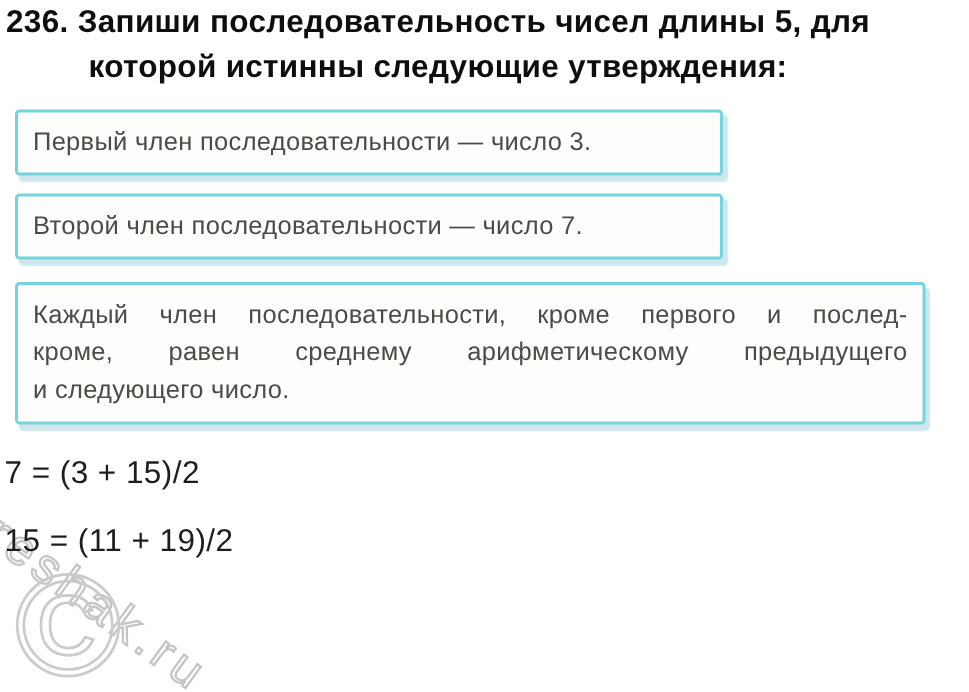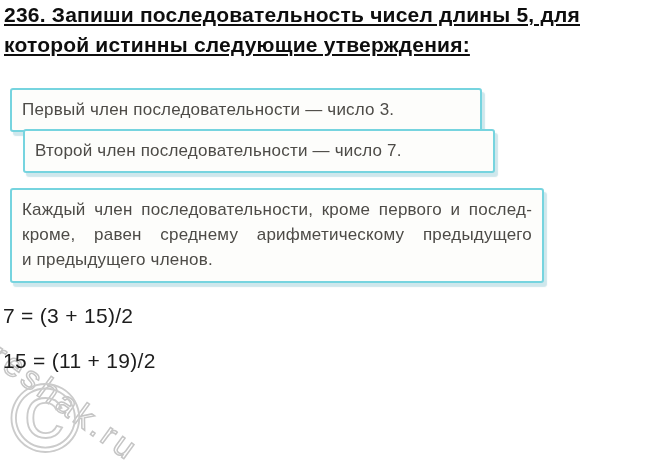--- a/index.html
+++ b/index.html
@@ -20,28 +20,27 @@
   .heading {
     position: absolute;
     left: 4px;
     top: 0px;
     width: 576px;
     font-size: 21px;
     font-weight: bold;
     color: #0e0e0e;
     line-height: 30px;
     letter-spacing: 0.2px;
-    text-decoration: underline;
   }
   .heading .h-line-1 {
     text-align: justify;
     text-align-last: justify;
   }
   .heading .h-line-2 {
-    text-align: left;
+    text-align: center;
   }
 
   
   .stmt-box {
     position: absolute;
     left: 10px;
     box-sizing: border-box;
     background: #fdfdfb;
     border: 2px solid #76d4df;
     border-radius: 3px;
@@ -50,25 +49,25 @@
     font-size: 17px;
     letter-spacing: 0.2px;
   }
   .stmt-box.one-line {
     width: 472px;
     height: 44px;
     display: flex;
     align-items: center;
     padding: 0 10px;
   }
-  .box-1 { top: 88px; }
-  .box-2 { top: 129px; margin-left: 13px; }
+  .box-1 { top: 73px; }
+  .box-2 { top: 129px; }
   .box-3 {
     top: 188px;
-    width: 534px;
+    width: 607px;
     height: 95px;
     padding: 7px 10px;
     line-height: 25px;
   }
   .box-3 .stmt-line { white-space: nowrap; }
   .box-3 .stmt-line.justified {
     white-space: normal;
     text-align: justify;
     text-align-last: justify;
   }
@@ -124,21 +123,21 @@
     <span>Первый член последовательности — число 3.</span>
   </div>
 
   <div class="stmt-box one-line box-2">
     <span>Второй член последовательности — число 7.</span>
   </div>
 
   <div class="stmt-box box-3">
     <div class="stmt-line justified">Каждый член последовательности, кроме первого и послед-</div>
     <div class="stmt-line justified">кроме, равен среднему арифметическому предыдущего</div>
-    <div class="stmt-line">и предыдущего членов.</div>
+    <div class="stmt-line">и следующего число.</div>
   </div>
 
   <div class="wm-site">reshak.ru</div>
   <div class="wm-copy">©</div>
 
   <div class="solution">
     <div>7 = (3 + 15)/2</div>
     <div>15 = (11 + 19)/2</div>
   </div>
 

